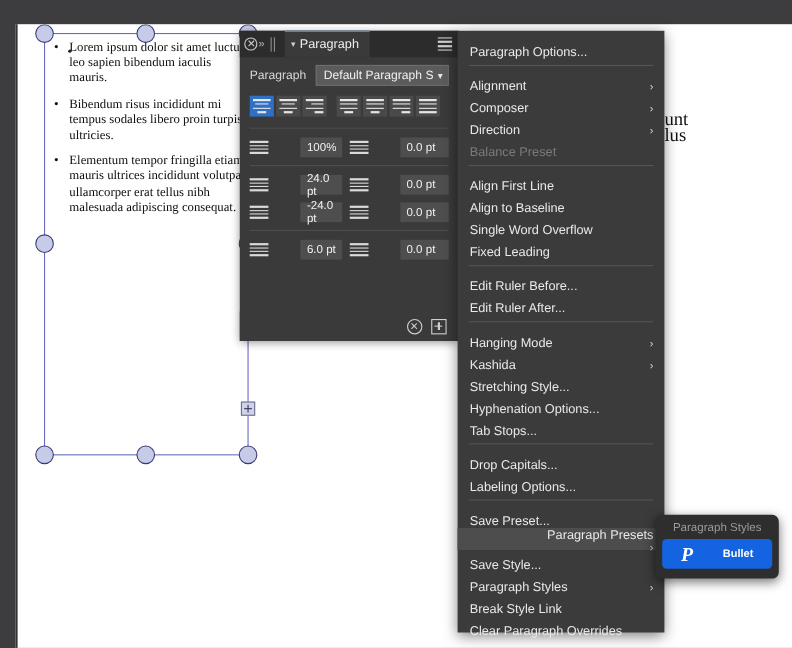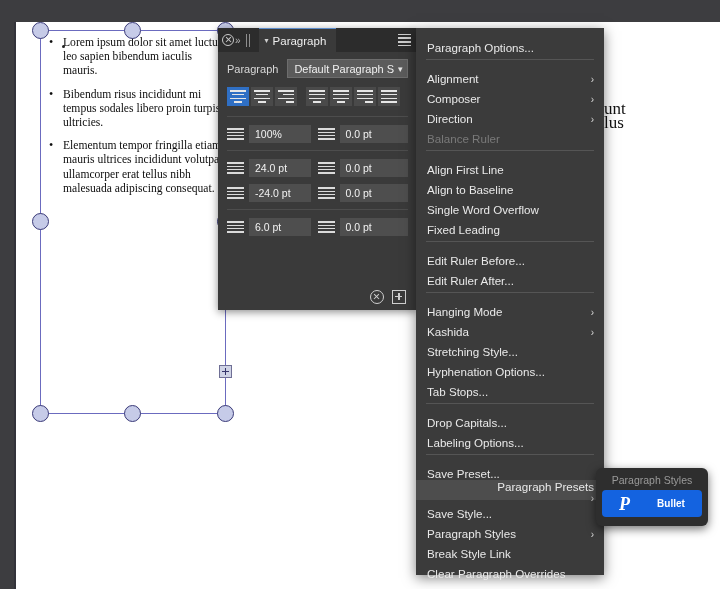--- a/index.html
+++ b/index.html
@@ -168,21 +168,21 @@
   .align-btn.gap { margin-left: 7px; }
   .align-btn.sel { background: #2f6fc4; }
   .align-btn i { display: block; height: 1.7px; background: #e6e6e6; width: 100%; }
   .align-btn i.s70 { width: 70%; }
   .align-btn i.s50 { width: 50%; }
   .align-btn.ac i.s70, .align-btn.ac i.s50 { margin: 0 auto; }
   .align-btn.ar i.s70, .align-btn.ar i.s50 { margin-left: auto; }
 
   .sep { height: 1px; background: #4d4d4d; margin: 0 0 8px 0; }
   .field-row { display: flex; margin-bottom: 7px; }
-  .field { display: flex; align-items: center; width: 50%; }
+  .field { display: flex; align-items: center; width: 50%; gap: 24px; }
   .fico {
     width: 17px; height: 16px; margin-right: 5px;
     display: flex; flex-direction: column; justify-content: center; gap: 1.8px;
     color: #dcdcdc; position: relative;
   }
   .fico i { display: block; height: 1.6px; background: #dadada; }
   .finput {
     flex: 1; height: 18px;
     background: #4e4e4e;
     display: flex; align-items: center;
@@ -483,21 +483,21 @@
       </div>
       <div class="mi">
         <span>Composer</span>
         <span class="arr">›</span>
       </div>
       <div class="mi">
         <span>Direction</span>
         <span class="arr">›</span>
       </div>
       <div class="mi disabled">
-        <span>Balance Ruler</span>
+        <span>Balance Preset</span>
       </div>
       <div class="msep"></div>
       <div class="mi">
         <span>Align First Line</span>
       </div>
       <div class="mi">
         <span>Align to Baseline</span>
       </div>
       <div class="mi">
         <span>Single Word Overflow</span>

